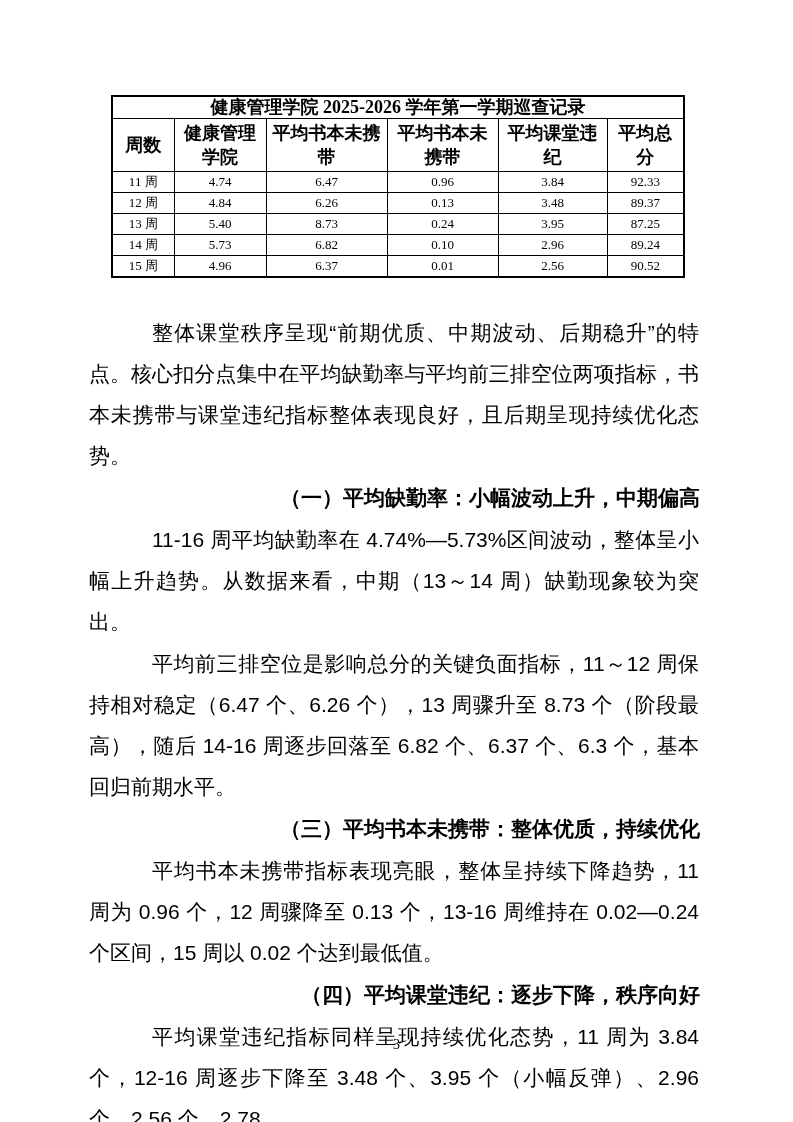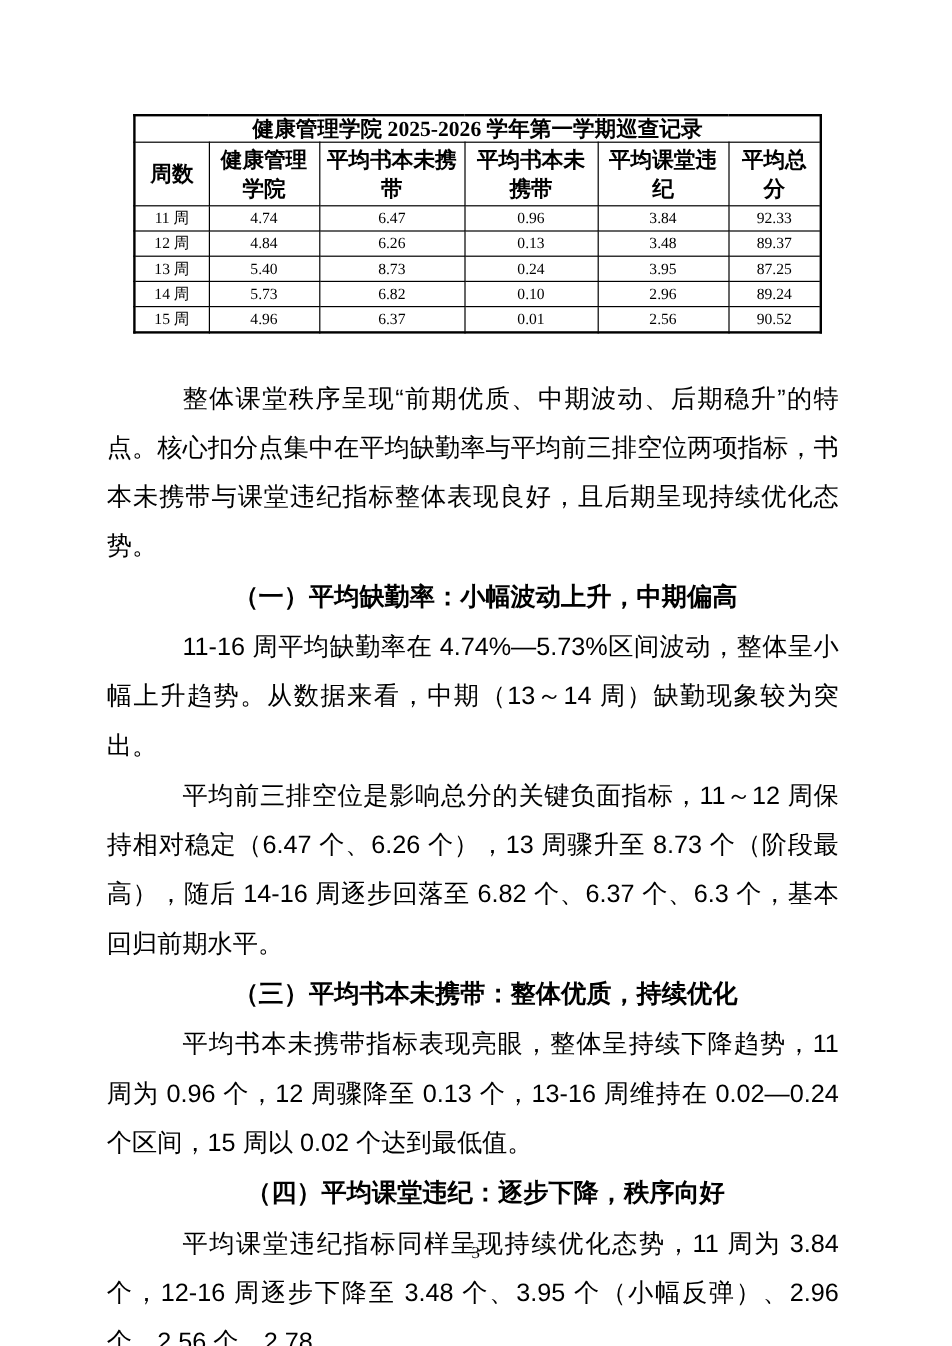--- a/index.html
+++ b/index.html
@@ -36,21 +36,21 @@
     position:absolute; left:88px; top:311px; width:612px;
     text-align:justify;
   }
   .para {
     margin:1px; font-size:21px; line-height:41px;
     text-indent:63px; text-align:justify;
     font-family:"Liberation Sans", serif; 
   }
   .heading {
     margin:0; font-size:21px; line-height:41px; font-weight:700;
-    text-indent:21px; text-align:center;
+    text-indent:21px; text-align:right;
     font-family:"Liberation Sans", sans-serif;
   }
 
   
   .page-num {
     position:absolute; top:1035px; left:0; width:100%;
     text-align:center; font-size:14px; line-height:20px;
     font-family:"Liberation Serif", serif;
   }
 </style>

